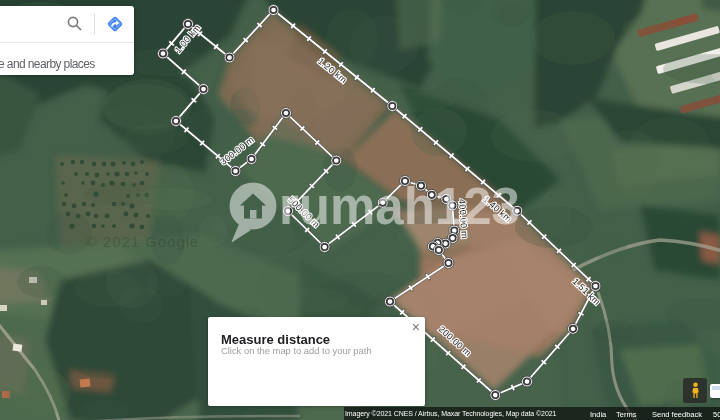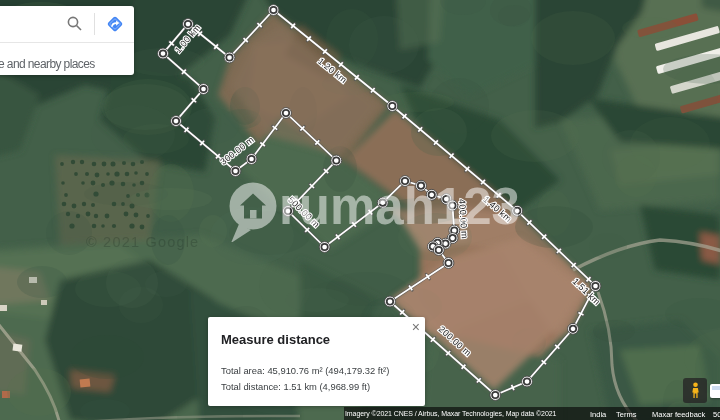--- a/index.html
+++ b/index.html
@@ -497,29 +497,28 @@
 <rect x="7.1" y="7.1" width="7.8" height="7.8" rx="1" fill="none" stroke="#9bbdf9" stroke-width="0.8" transform="rotate(45 11 11)"></rect>
 <path d="M12.1,7.4 L15.3,10.1 L12.1,12.8 V11 C10.3,11 9.3,11.8 8.7,13.7 H7.1 C7.4,10.6 9.1,9.2 12.1,9.2 Z" fill="#fff"></path>
 </svg>
 </div>
 <div style="position:absolute;left:38px;top:51px;font-size:12px;letter-spacing:-0.6px;color:#5f6368">e and nearby places</div>
 </div>
 
 <div class="card" style="left:208px;top:317px;width:217px;height:89px;font-size:9.4px;color:#3c4043">
 <div style="position:absolute;right:5px;top:2px;font-size:14px;color:#757575">×</div>
 <div style="position:absolute;left:13px;top:15px;font-size:13px;color:#202124;font-weight:bold">Measure distance</div>
-<div style="position:absolute;left:13px;top:48px">Total area: 45,910.76 m² (494,179.32 ft²)</div>
-<div style="position:absolute;left:13px;top:64px">Total distance: 1.51 km (4,968.99 ft)</div>
+<div style="position:absolute;left:13px;top:28px;color:#9e9e9e">Click on the map to add to your path</div>
 </div>
 
 <div style="position:absolute;left:344px;top:407px;width:384px;height:13px;background:rgba(8,8,8,.66);color:#fff;font-size:7.5px;white-space:nowrap">
 <span style="position:absolute;left:1px;top:2.5px;font-size:7px;letter-spacing:-0.08px">Imagery ©2021 CNES / Airbus, Maxar Technologies, Map data ©2021</span>
 <span style="position:absolute;left:246px;top:2.5px">India</span>
 <span style="position:absolute;left:272px;top:2.5px">Terms</span>
-<span style="position:absolute;left:308px;top:2.5px">Maxar feedback</span>
+<span style="position:absolute;left:308px;top:2.5px">Send feedback</span>
 <span style="position:absolute;left:369px;top:2.5px">50 m</span>
 </div>
 
 <div style="position:absolute;left:683px;top:378px;width:24px;height:25px;background:rgba(38,38,38,.8);border-radius:3px">
 <svg style="position:absolute;left:6.5px;top:4px" width="11" height="17" viewBox="0 0 11 17">
 <circle cx="5.5" cy="2.7" r="2.3" fill="#f5b31a"></circle>
 <path d="M3.1,5.9 H7.9 L8.7,10.4 H7.6 V16 H6.3 V11.6 H4.7 V16 H3.4 V10.4 H2.3 Z" fill="#f5b31a"></path>
 </svg>
 </div>
 

